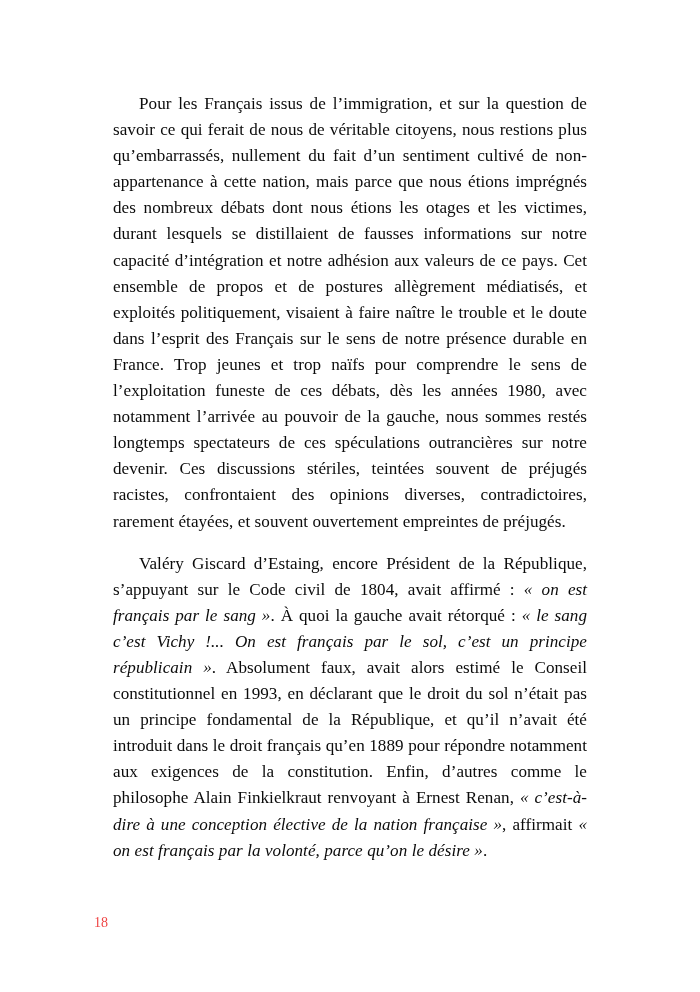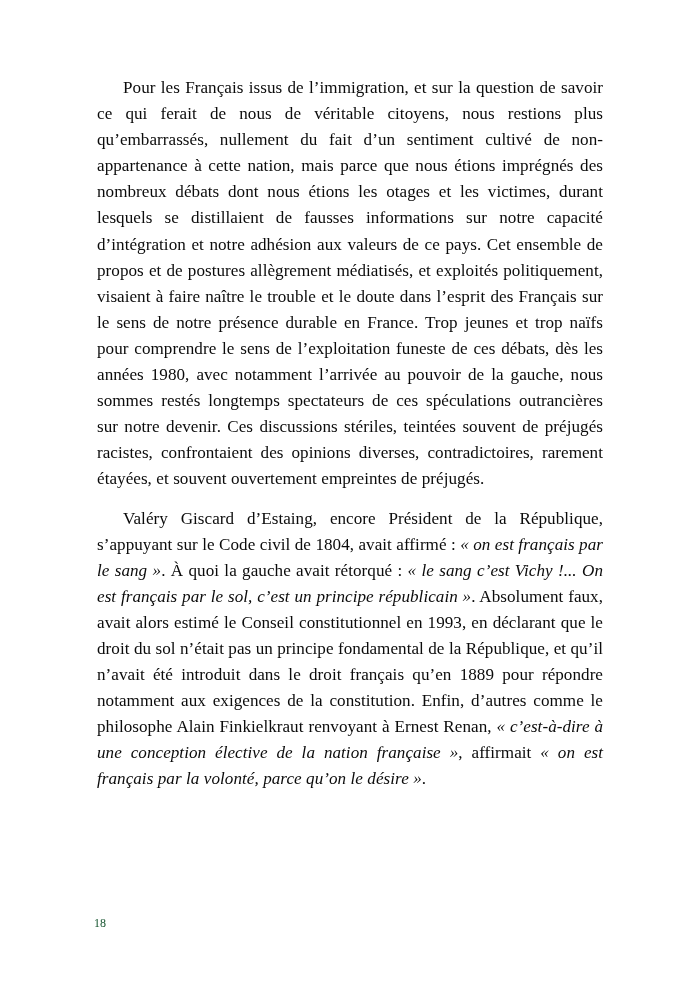--- a/index.html
+++ b/index.html
@@ -16,43 +16,43 @@
     font-family: "Liberation Serif", "DejaVu Serif", serif;
     color: #0b0b0b;
   }
   .text-block {
     position: absolute;
     left: 97px;
     top: 75px;
     width: 506px;
   }
   p.para {
-    margin: 0;
+    margin: 16px;
     text-align: justify;
     text-justify: inter-word;
     text-indent: 26px;
     font-size: 17.1px;
     line-height: 26.1px;
     letter-spacing: 0.04px;
     word-spacing: 0.1px;
     -webkit-font-smoothing: antialiased;
   }
   p.para + p.para {
     margin-top: 13px;
   }
   .it {
     font-style: italic;
   }
   .page-number {
     position: absolute;
     left: 94px;
     top: 913px;
-    font-size: 12px;
+    font-size: 14px;
     line-height: 20px;
-    color: #14532d;
+    color: #ef4444;
   }
 </style>
 </head>
 <body>
 
 <div class="page">
 
   <div class="text-block">
     <p class="para"><span>Pour les Français issus de l’immigration, et sur la question de savoir ce qui ferait de nous de véritable citoyens, nous restions plus qu’embarrassés, nullement du fait d’un sentiment cultivé de non-appartenance à cette nation, mais parce que nous étions imprégnés des nombreux débats dont nous étions les otages et les victimes, durant lesquels se distillaient de fausses informations sur notre capacité d’intégration et notre adhésion aux valeurs de ce pays. Cet ensemble de propos et de postures allègrement médiatisés, et exploités politiquement, visaient à faire naître le trouble et le doute dans l’esprit des Français sur le sens de notre présence durable en France. Trop jeunes et trop naïfs pour comprendre le sens de l’exploitation funeste de ces débats, dès les années 1980, avec notamment l’arrivée au pouvoir de la gauche, nous sommes restés longtemps spectateurs de ces spéculations outrancières sur notre devenir. Ces discussions stériles, teintées souvent de préjugés racistes, confrontaient des opinions diverses, contradictoires, rarement étayées, et souvent ouvertement empreintes de préjugés.</span></p>
     <p class="para"><span>Valéry Giscard d’Estaing, encore Président de la République, s’appuyant sur le Code civil de 1804, avait affirmé : </span><span class="it">« on est français par le sang »</span><span>. À quoi la gauche avait rétorqué : </span><span class="it">« le sang c’est Vichy !... On est français par le sol, c’est un principe républicain »</span><span>. Absolument faux, avait alors estimé le Conseil constitutionnel en 1993, en déclarant que le droit du sol n’était pas un principe fondamental de la République, et qu’il n’avait été introduit dans le droit français qu’en 1889 pour répondre notamment aux exigences de la constitution. Enfin, d’autres comme le philosophe Alain Finkielkraut renvoyant à Ernest Renan, </span><span class="it">« c’est-à-dire à une conception élective de la nation française »</span><span>, affirmait </span><span class="it">« on est français par la volonté, parce qu’on le désire »</span><span>.</span></p>

